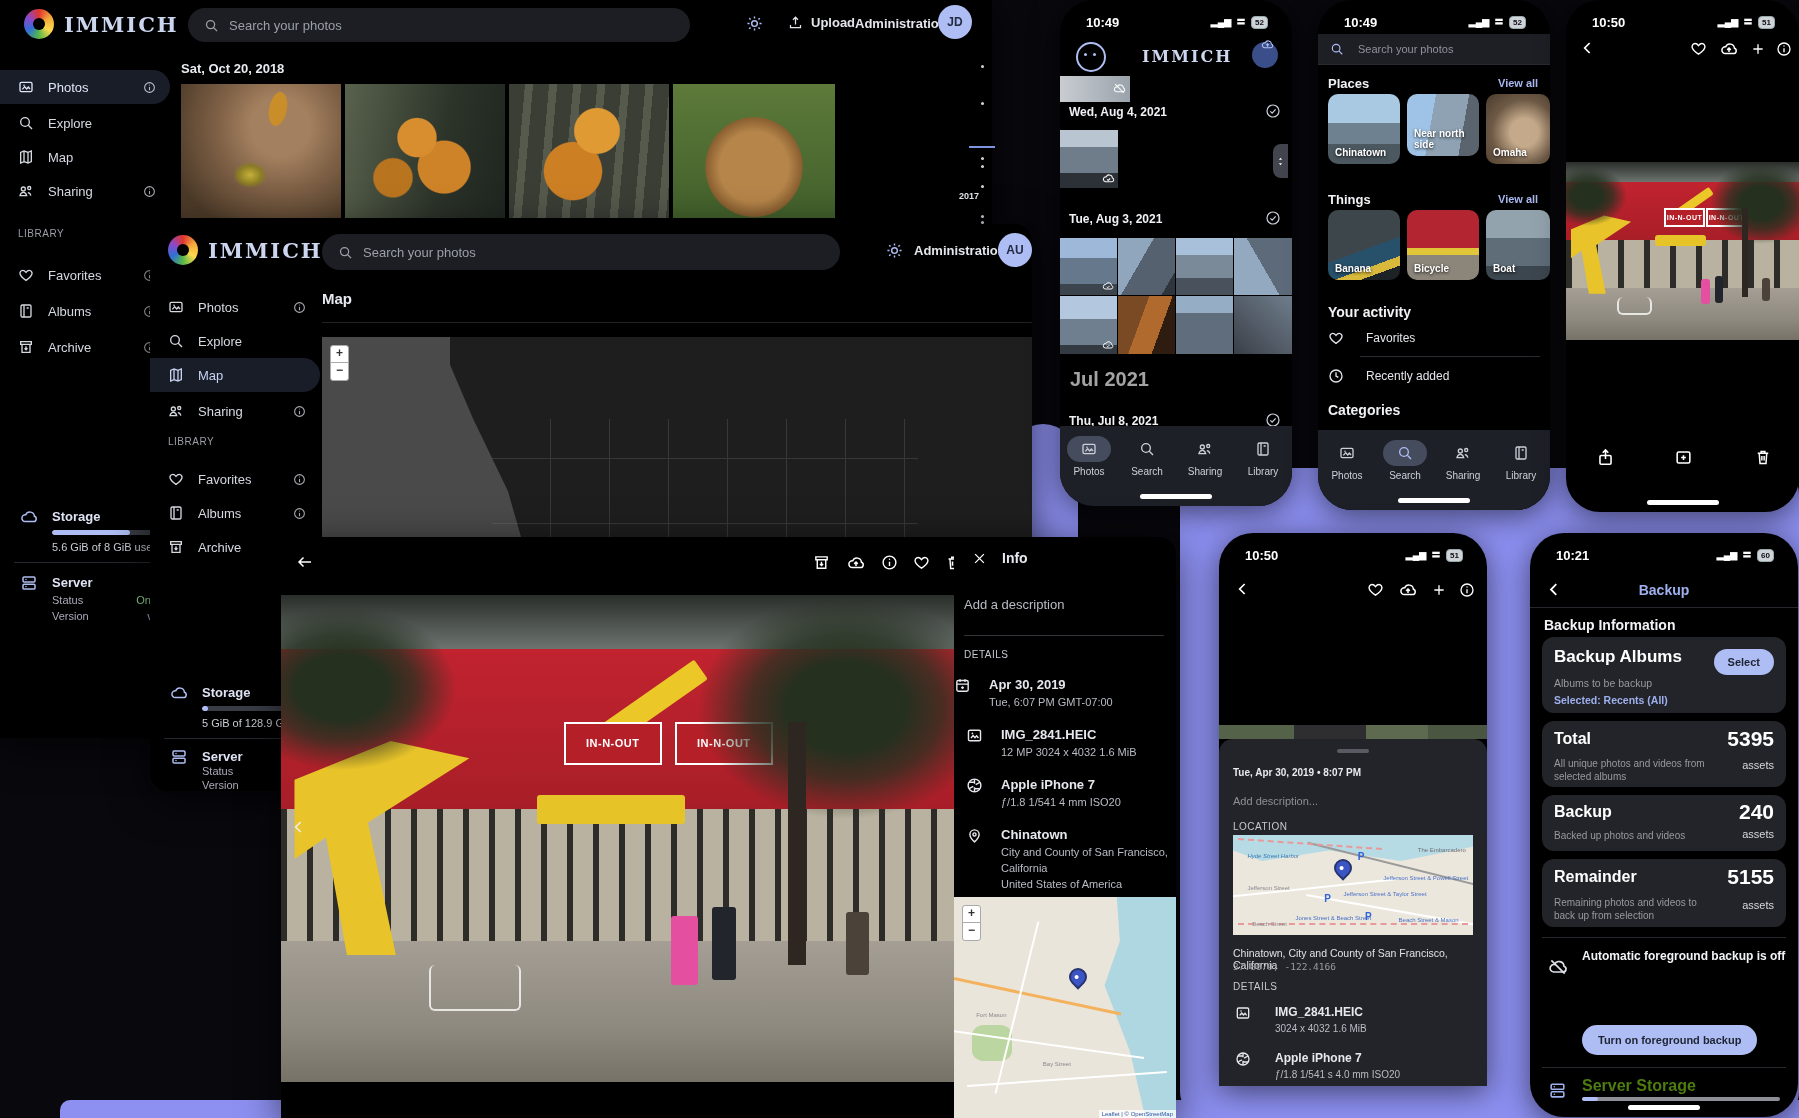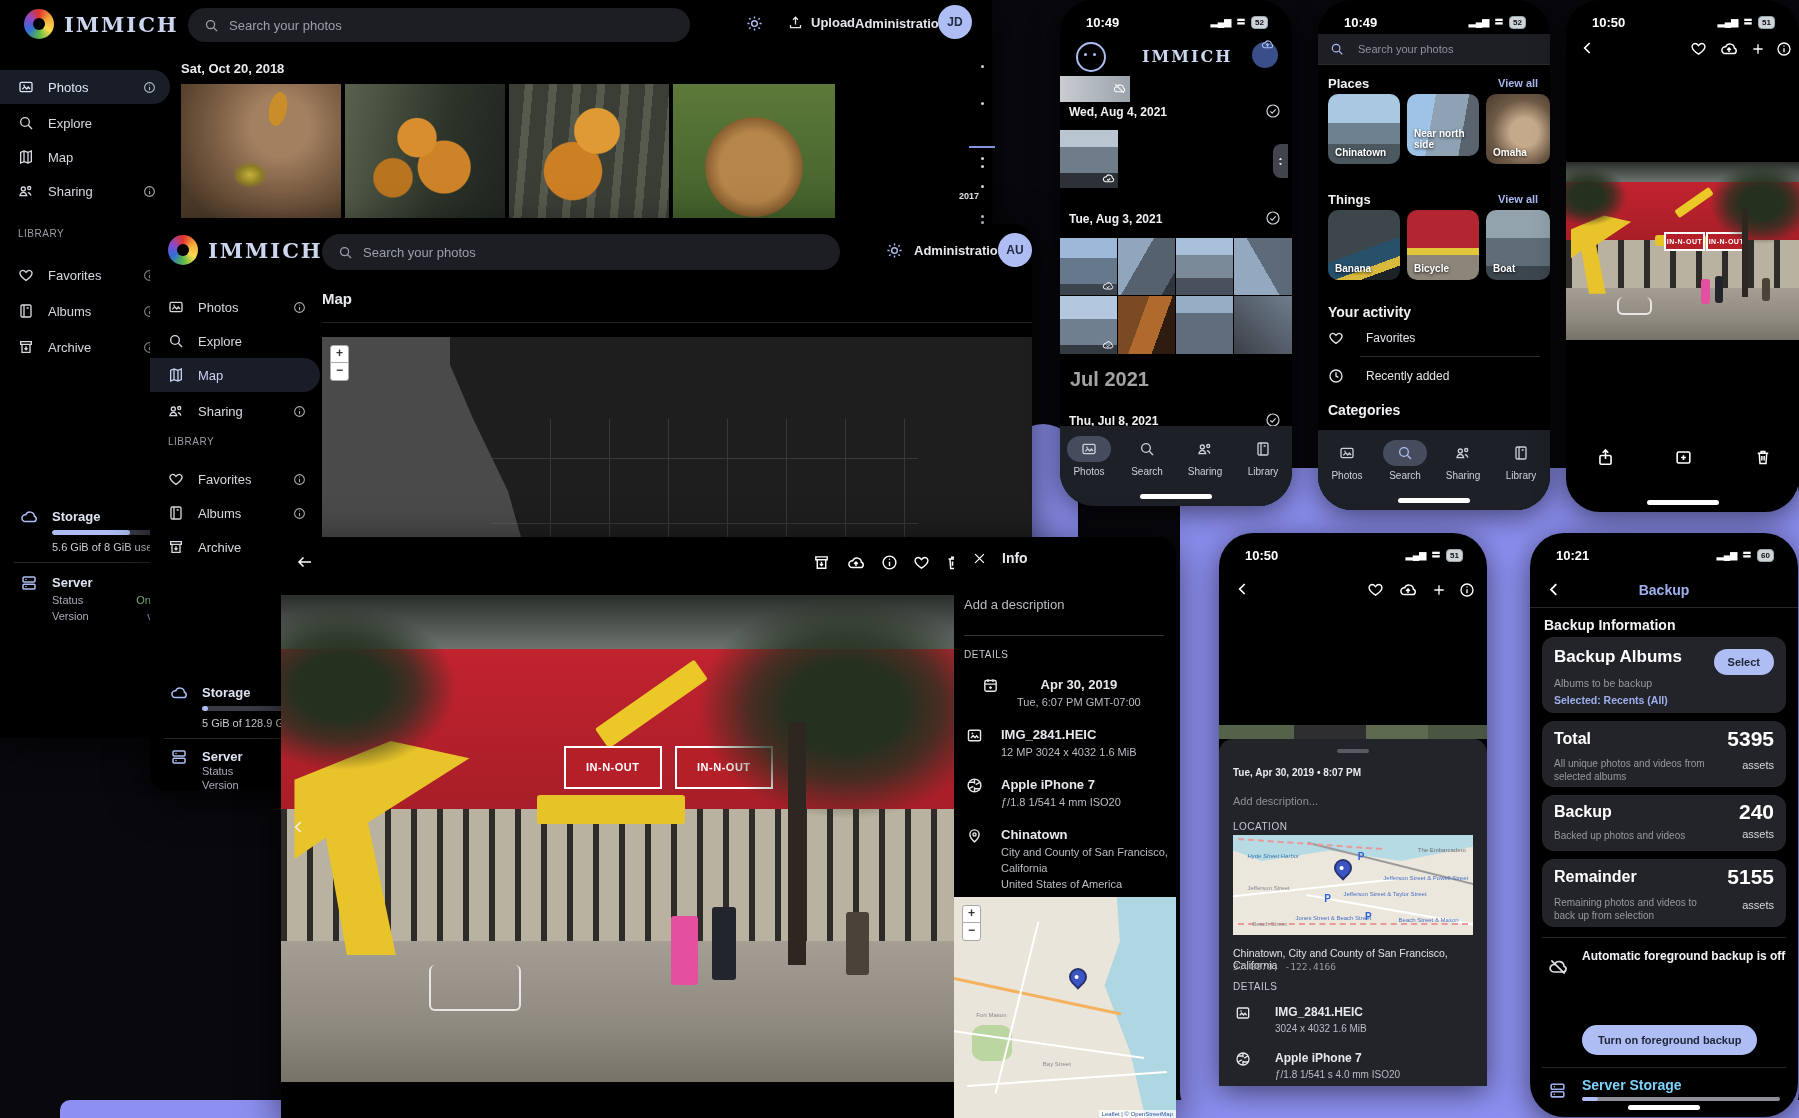--- a/index.html
+++ b/index.html
@@ -49,21 +49,21 @@
   .cluster{position:absolute;width:26px;height:26px;border-radius:50%;background:#a9b7ee;border:3px solid rgba(169,183,238,.45);color:#1c2233;font-size:10px;font-weight:bold;display:flex;align-items:center;justify-content:center;}
   .citylabel{position:absolute;font-size:7px;color:#cfcfcf;}
   
   .innout{position:absolute;overflow:hidden;background:#9b968c;}
   .innout .sky{position:absolute;left:0;top:0;right:0;height:11%;background:linear-gradient(#2a2e2a,#6d7470);}
   .innout .facade{position:absolute;left:0;top:11%;right:0;height:33%;background:linear-gradient(#c1232f,#a81e28);}
   .innout .store{position:absolute;left:0;top:44%;right:0;height:27%;background:repeating-linear-gradient(90deg,#2e2c28 0 6px,#b9b2a0 6px 26px);}
   .innout .walk{position:absolute;left:0;top:71%;right:0;bottom:0;background:linear-gradient(#a49e94,#8f8a80 60%,#777268);}
   .innout .awn{position:absolute;left:38%;top:41%;width:22%;height:6%;background:#e6c427;border-radius:3px;}
   .innout .zig{position:absolute;left:2%;top:30%;width:26%;height:44%;background:#ecc center;background:#e8c32a;clip-path:polygon(0 18%,55% 0,100% 8%,42% 38%,58% 100%,30% 100%,18% 45%,0 55%);}
-  .innout .sign{position:absolute;top:26%;height:8%;background:#b51f28;border:2px solid #fff;color:#fff;font-size:7px;font-weight:bold;display:flex;align-items:center;justify-content:center;letter-spacing:.5px;margin-top:24px;}
+  .innout .sign{position:absolute;top:26%;height:8%;background:#b51f28;border:2px solid #fff;color:#fff;font-size:7px;font-weight:bold;display:flex;align-items:center;justify-content:center;letter-spacing:.5px;}
   .innout .arrow{position:absolute;left:46%;top:20%;width:18%;height:5%;background:#ecc728;transform:rotate(-35deg);border-radius:2px;}
   .innout .treeL,.innout .treeR{position:absolute;width:34%;height:34%;background:radial-gradient(closest-side,#25301f 40%,rgba(37,48,31,.75) 65%,transparent);}
   .innout .treeL{left:-8%;top:2%;}
   .innout .treeR{right:-6%;top:0;width:44%;height:46%;}
   .innout .trunk{position:absolute;right:22%;top:26%;width:2.6%;height:50%;background:#2e2620;}
   .innout .bike{position:absolute;left:22%;top:76%;width:13%;height:9%;border:2px solid #e8e6e2;border-radius:6px;border-top:none;background:transparent;}
   .innout .p1{position:absolute;left:58%;top:66%;width:4%;height:14%;background:#e44fa0;border-radius:3px;}
   .innout .p2{position:absolute;left:64%;top:64%;width:3.6%;height:15%;background:#23252c;border-radius:3px;}
   .innout .p3{position:absolute;left:84%;top:65%;width:3.4%;height:13%;background:#4b4339;border-radius:3px;}
   .mono{font-family:"DejaVu Sans Mono",monospace;}
@@ -739,21 +739,21 @@
     </svg>
 
   <div class="abs" style="left:673px;top:0;width:222px;height:581px;background:#000;">
     <svg class="ic abs" width="15" height="15" style="left:18px;top:14px;color:#fff;">
         <use href="#i-x"></use>
       </svg>
     <div class="abs" style="left:48px;top:13px;font-size:14px;font-weight:bold;">Info</div>
     <div class="abs" style="left:10px;top:60px;font-size:13px;color:#b9bcc4;"><span>Add a description</span></div>
     <div class="abs" style="left:10px;top:98px;width:200px;height:1px;background:#33343a;"></div>
     <div class="seclabel" style="left:10px;top:112px;color:#c6c9d0;">DETAILS</div>
-    <div class="detailrow" style="left:28px;top:140px;text-align:center;">
+    <div class="detailrow" style="left:0;top:140px;">
       <svg class="ic" width="17" height="17">
           <use href="#i-calendar"></use>
         </svg>
       <div>
           <div class="t">Apr 30, 2019</div>
           <div class="s">Tue, 6:07 PM GMT-07:00</div>
         </div>
     </div>
     <div class="detailrow" style="left:12px;top:190px;">
       <svg class="ic" width="17" height="17">
@@ -922,18 +922,18 @@
   <div class="abs" style="left:12px;top:404px;width:244px;height:1px;background:#26272d;"></div>
   <svg class="ic abs" width="20" height="20" style="left:18px;top:424px;color:#dfe1e8;">
       <use href="#i-cloud-off"></use>
     </svg>
   <div class="abs" style="left:52px;top:416px;width:206px;font-size:12px;font-weight:bold;color:#f2f3f6;">Automatic foreground backup is off</div>
   <button class="pill abs" style="left:52px;top:492px;padding:9px 16px;font-size:11px;">Turn on foreground backup</button>
   <div class="abs" style="left:12px;top:534px;width:244px;height:1px;background:#26272d;"></div>
   <svg class="ic abs" width="19" height="19" style="left:18px;top:548px;color:#9fb0ef;">
       <use href="#i-server"></use>
     </svg>
-  <div class="abs" style="left:52px;top:544px;font-size:14px;font-weight:bold;color:#7dd3fc;">Server Storage</div>
+  <div class="abs" style="left:52px;top:544px;font-size:16px;font-weight:bold;color:#4d7c0f;">Server Storage</div>
   <div class="progress" style="left:52px;top:564px;width:198px;height:4px;background:#8e8f96;">
       <i style="width:8%;"></i>
     </div>
   <div class="homebar"></div>
 </div>
 
 </body></html>

